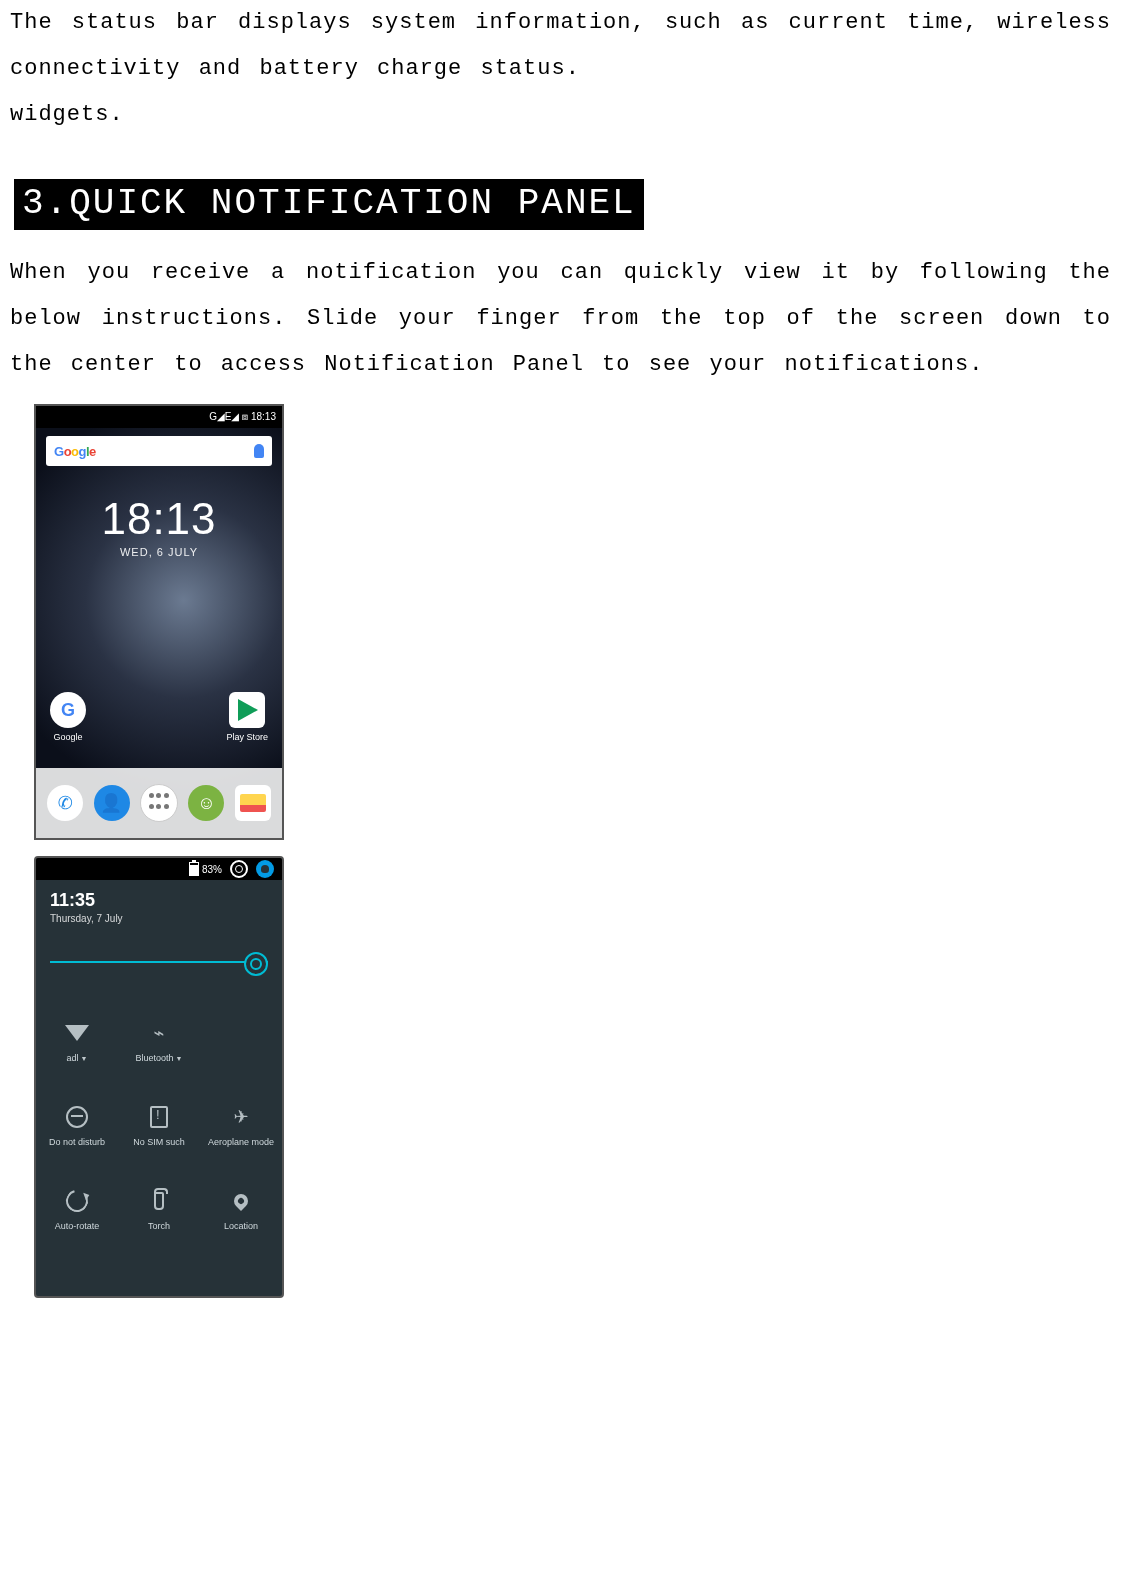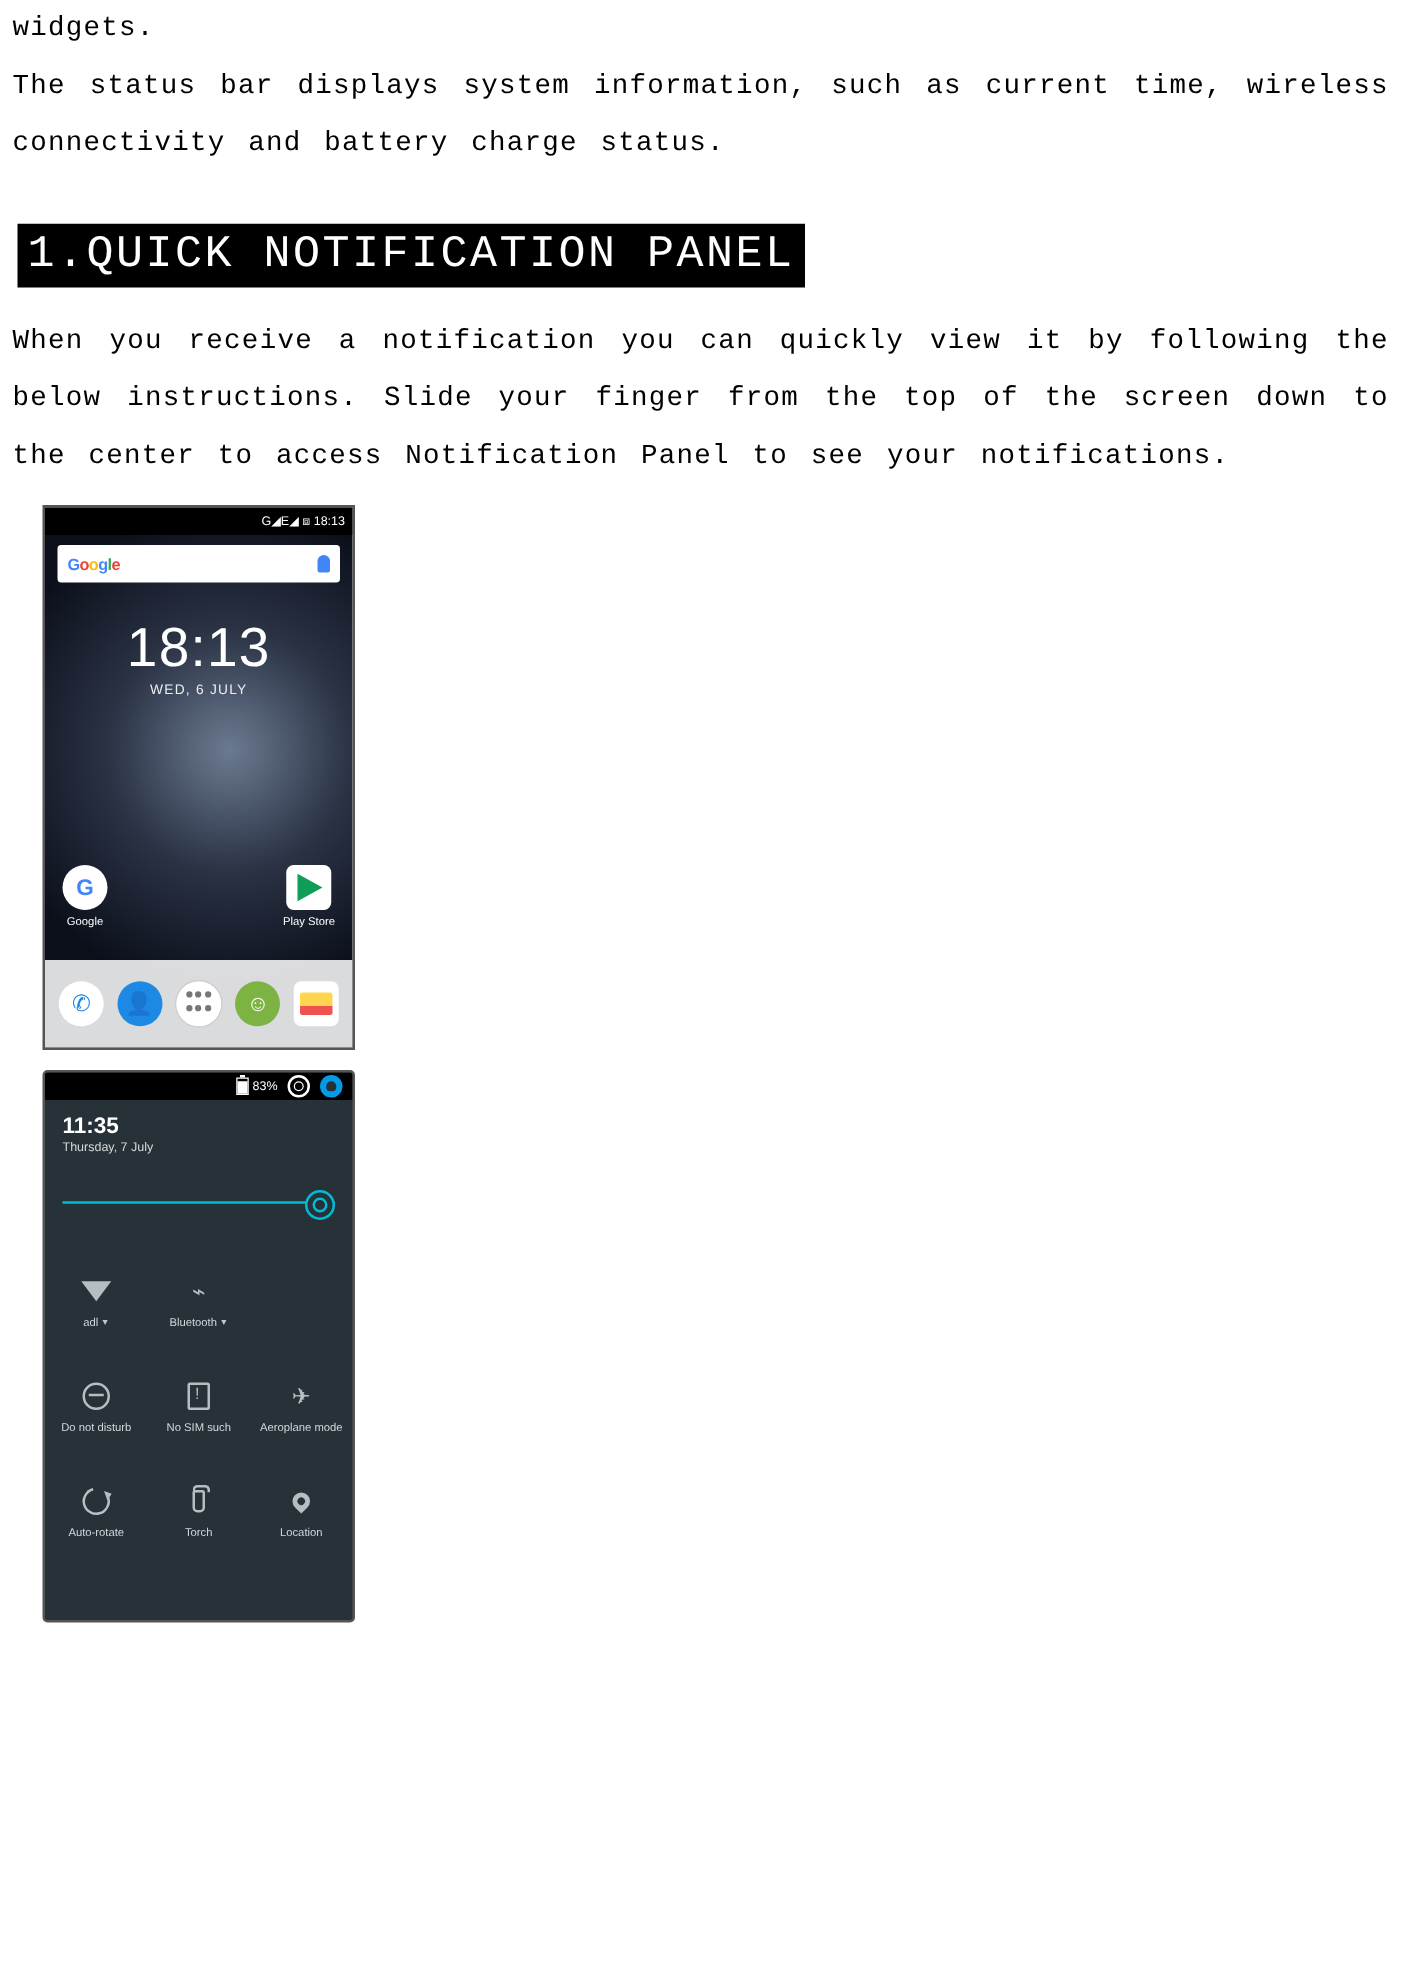--- a/index.html
+++ b/index.html
@@ -172,24 +172,24 @@
   .i-torch{width:6px;height:14px;border:2px solid #cfd8dc;border-radius:2px 2px 4px 4px;position:relative;}
   .i-torch::before{content:"";position:absolute;top:-6px;left:-2px;width:10px;height:4px;border:2px solid #cfd8dc;border-bottom:none;border-radius:4px 4px 0 0;}
   .i-loc{width:14px;height:14px;background:#cfd8dc;border-radius:50% 50% 50% 0;transform:rotate(-45deg);position:relative;}
   .i-loc::after{content:"";position:absolute;inset:4px;background:#263238;border-radius:50%;}
   .tile.empty .ticon, .tile.empty .tlab{visibility:hidden;}
 </style>
 </head>
 <body>
 
 <div class="page">
+  <div class="body-text">The status bar displays system information, such as current time, wireless connectivity and battery charge status.</div>
   <div class="body-text">widgets.</div>
-  <div class="body-text">The status bar displays system information, such as current time, wireless connectivity and battery charge status.</div>
-
-  <div class="section-head">1.QUICK NOTIFICATION PANEL</div>
+
+  <div class="section-head">3.QUICK NOTIFICATION PANEL</div>
 
   <div class="body-text">When you receive a notification you can quickly view it by following the below instructions. Slide your finger from the top of the screen down to the center to access Notification Panel to see your notifications.</div>
 
   
   <div class="screenshot-wrap">
     <div class="phone1">
       <div class="p1-status">
         <span>G◢E◢ ⧈ 18:13</span>
       </div>
       <div class="p1-search">

